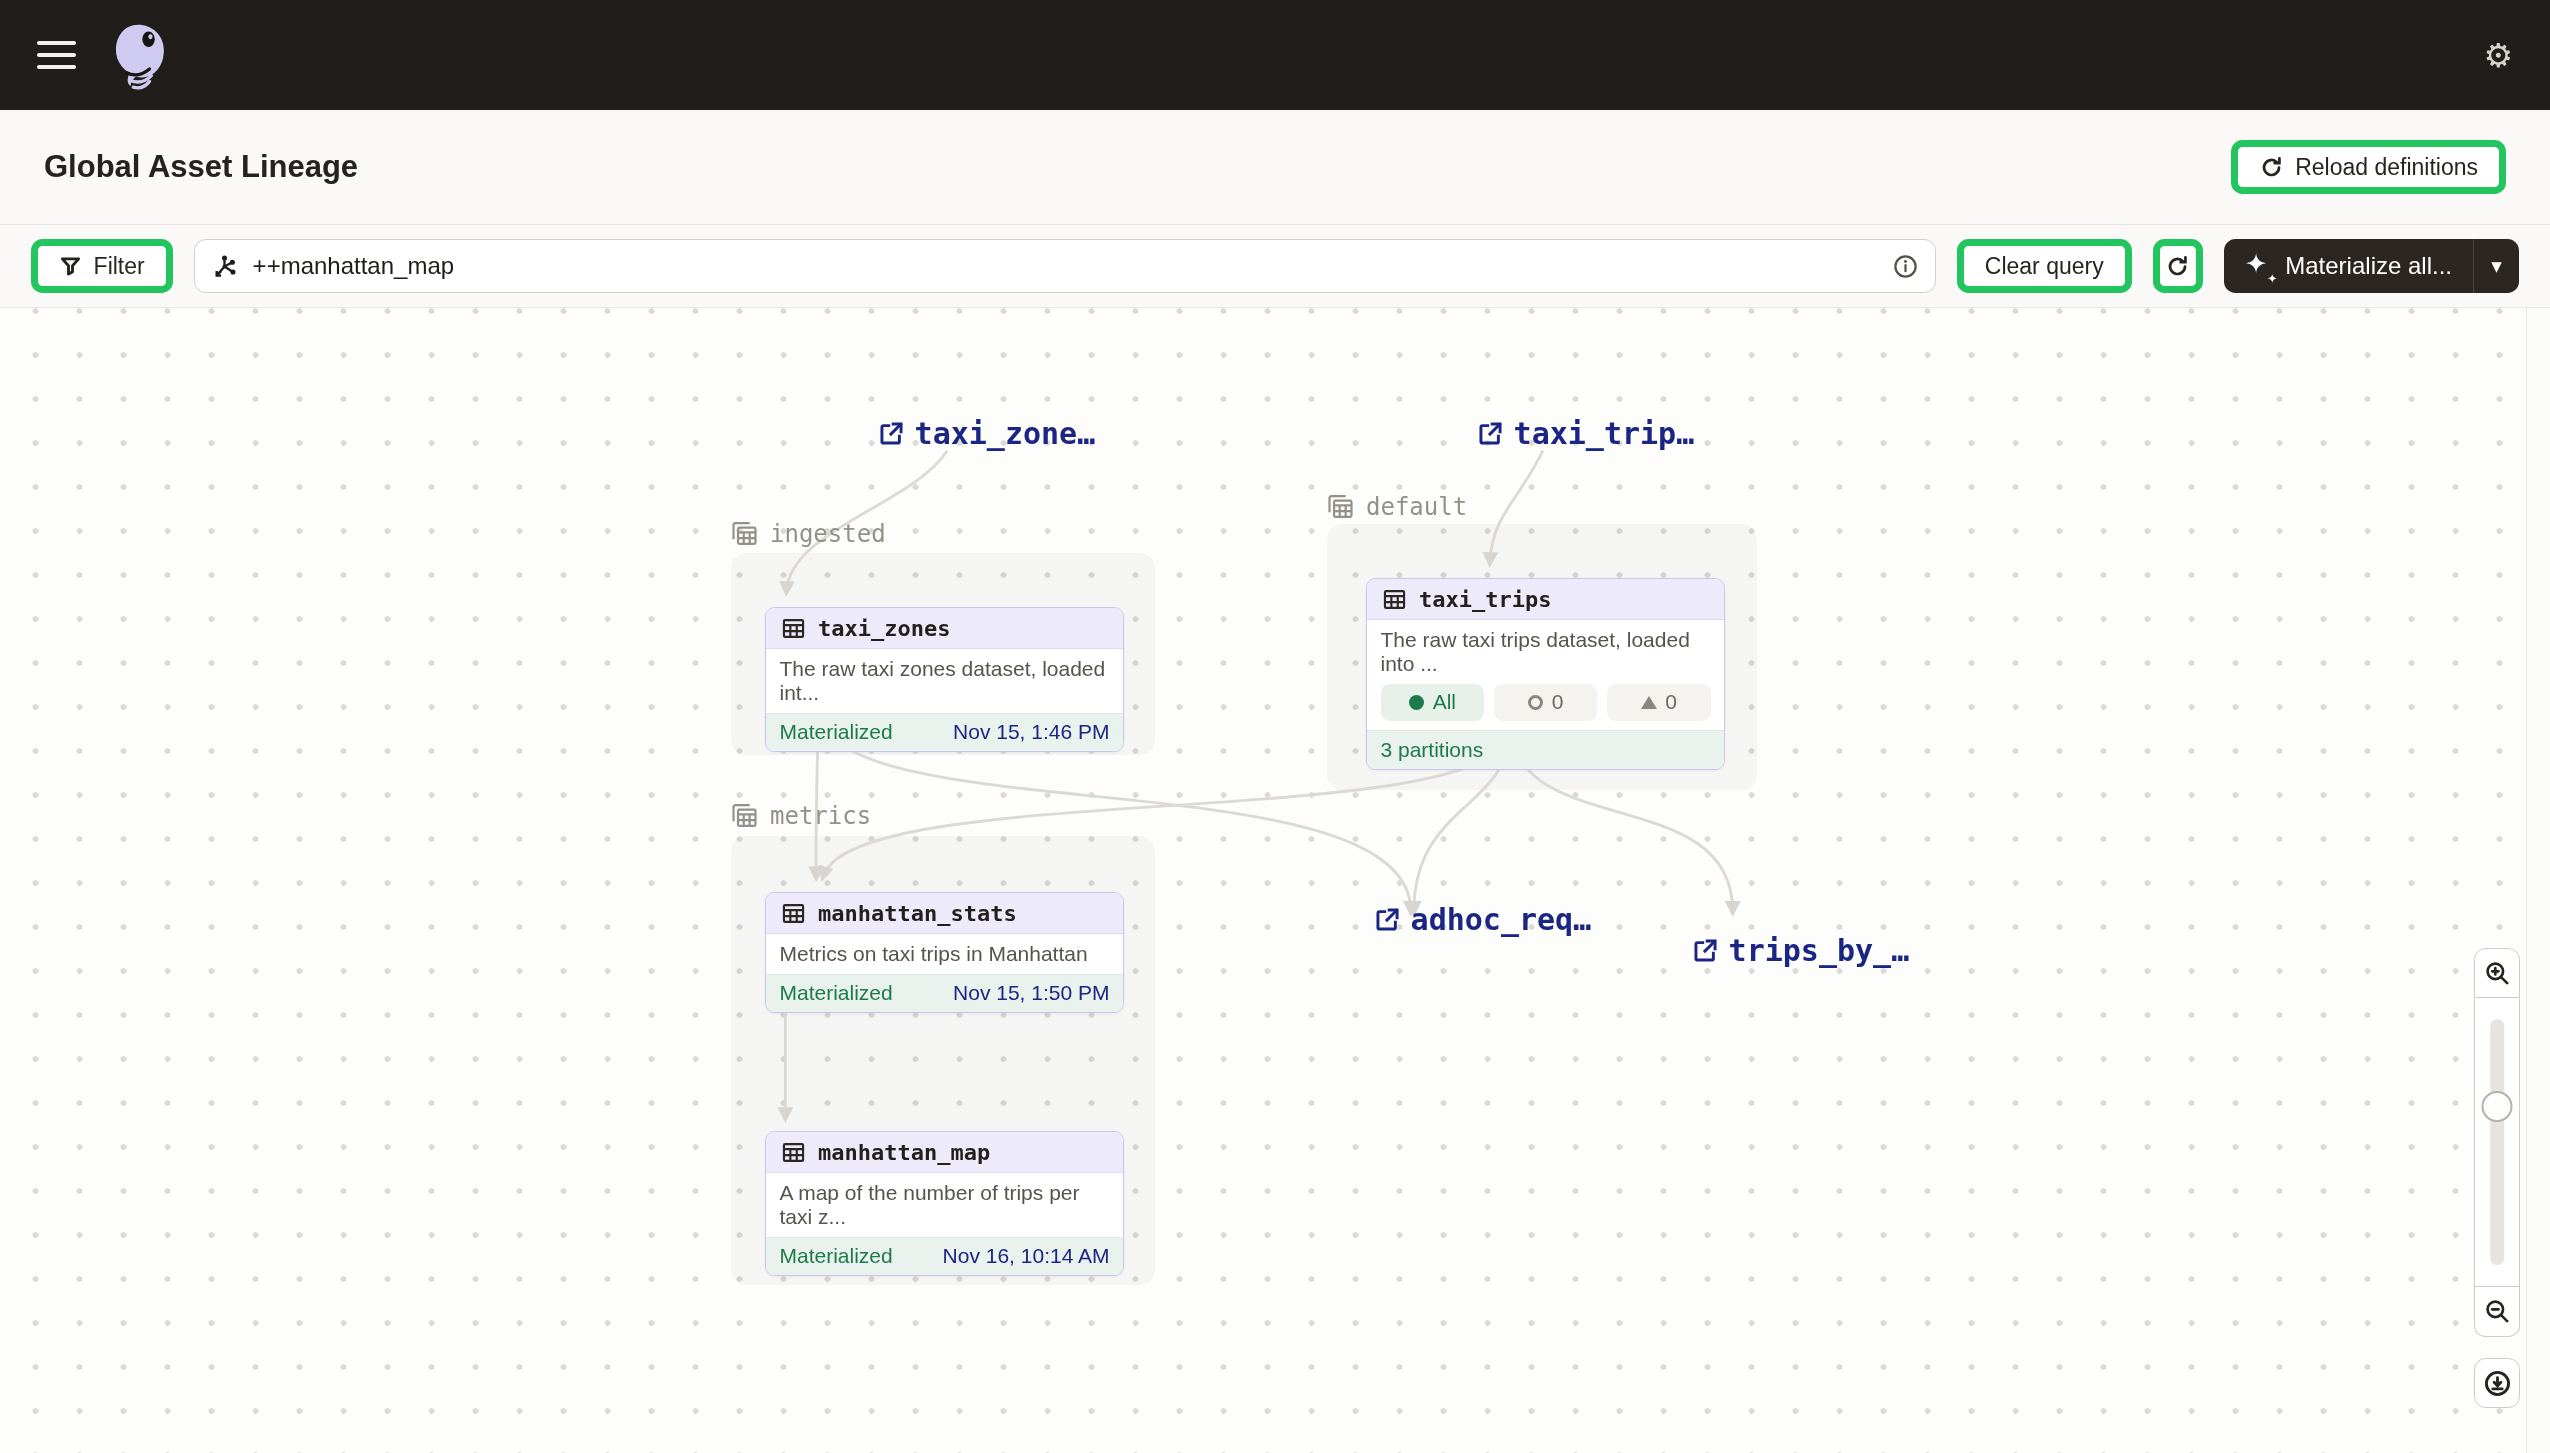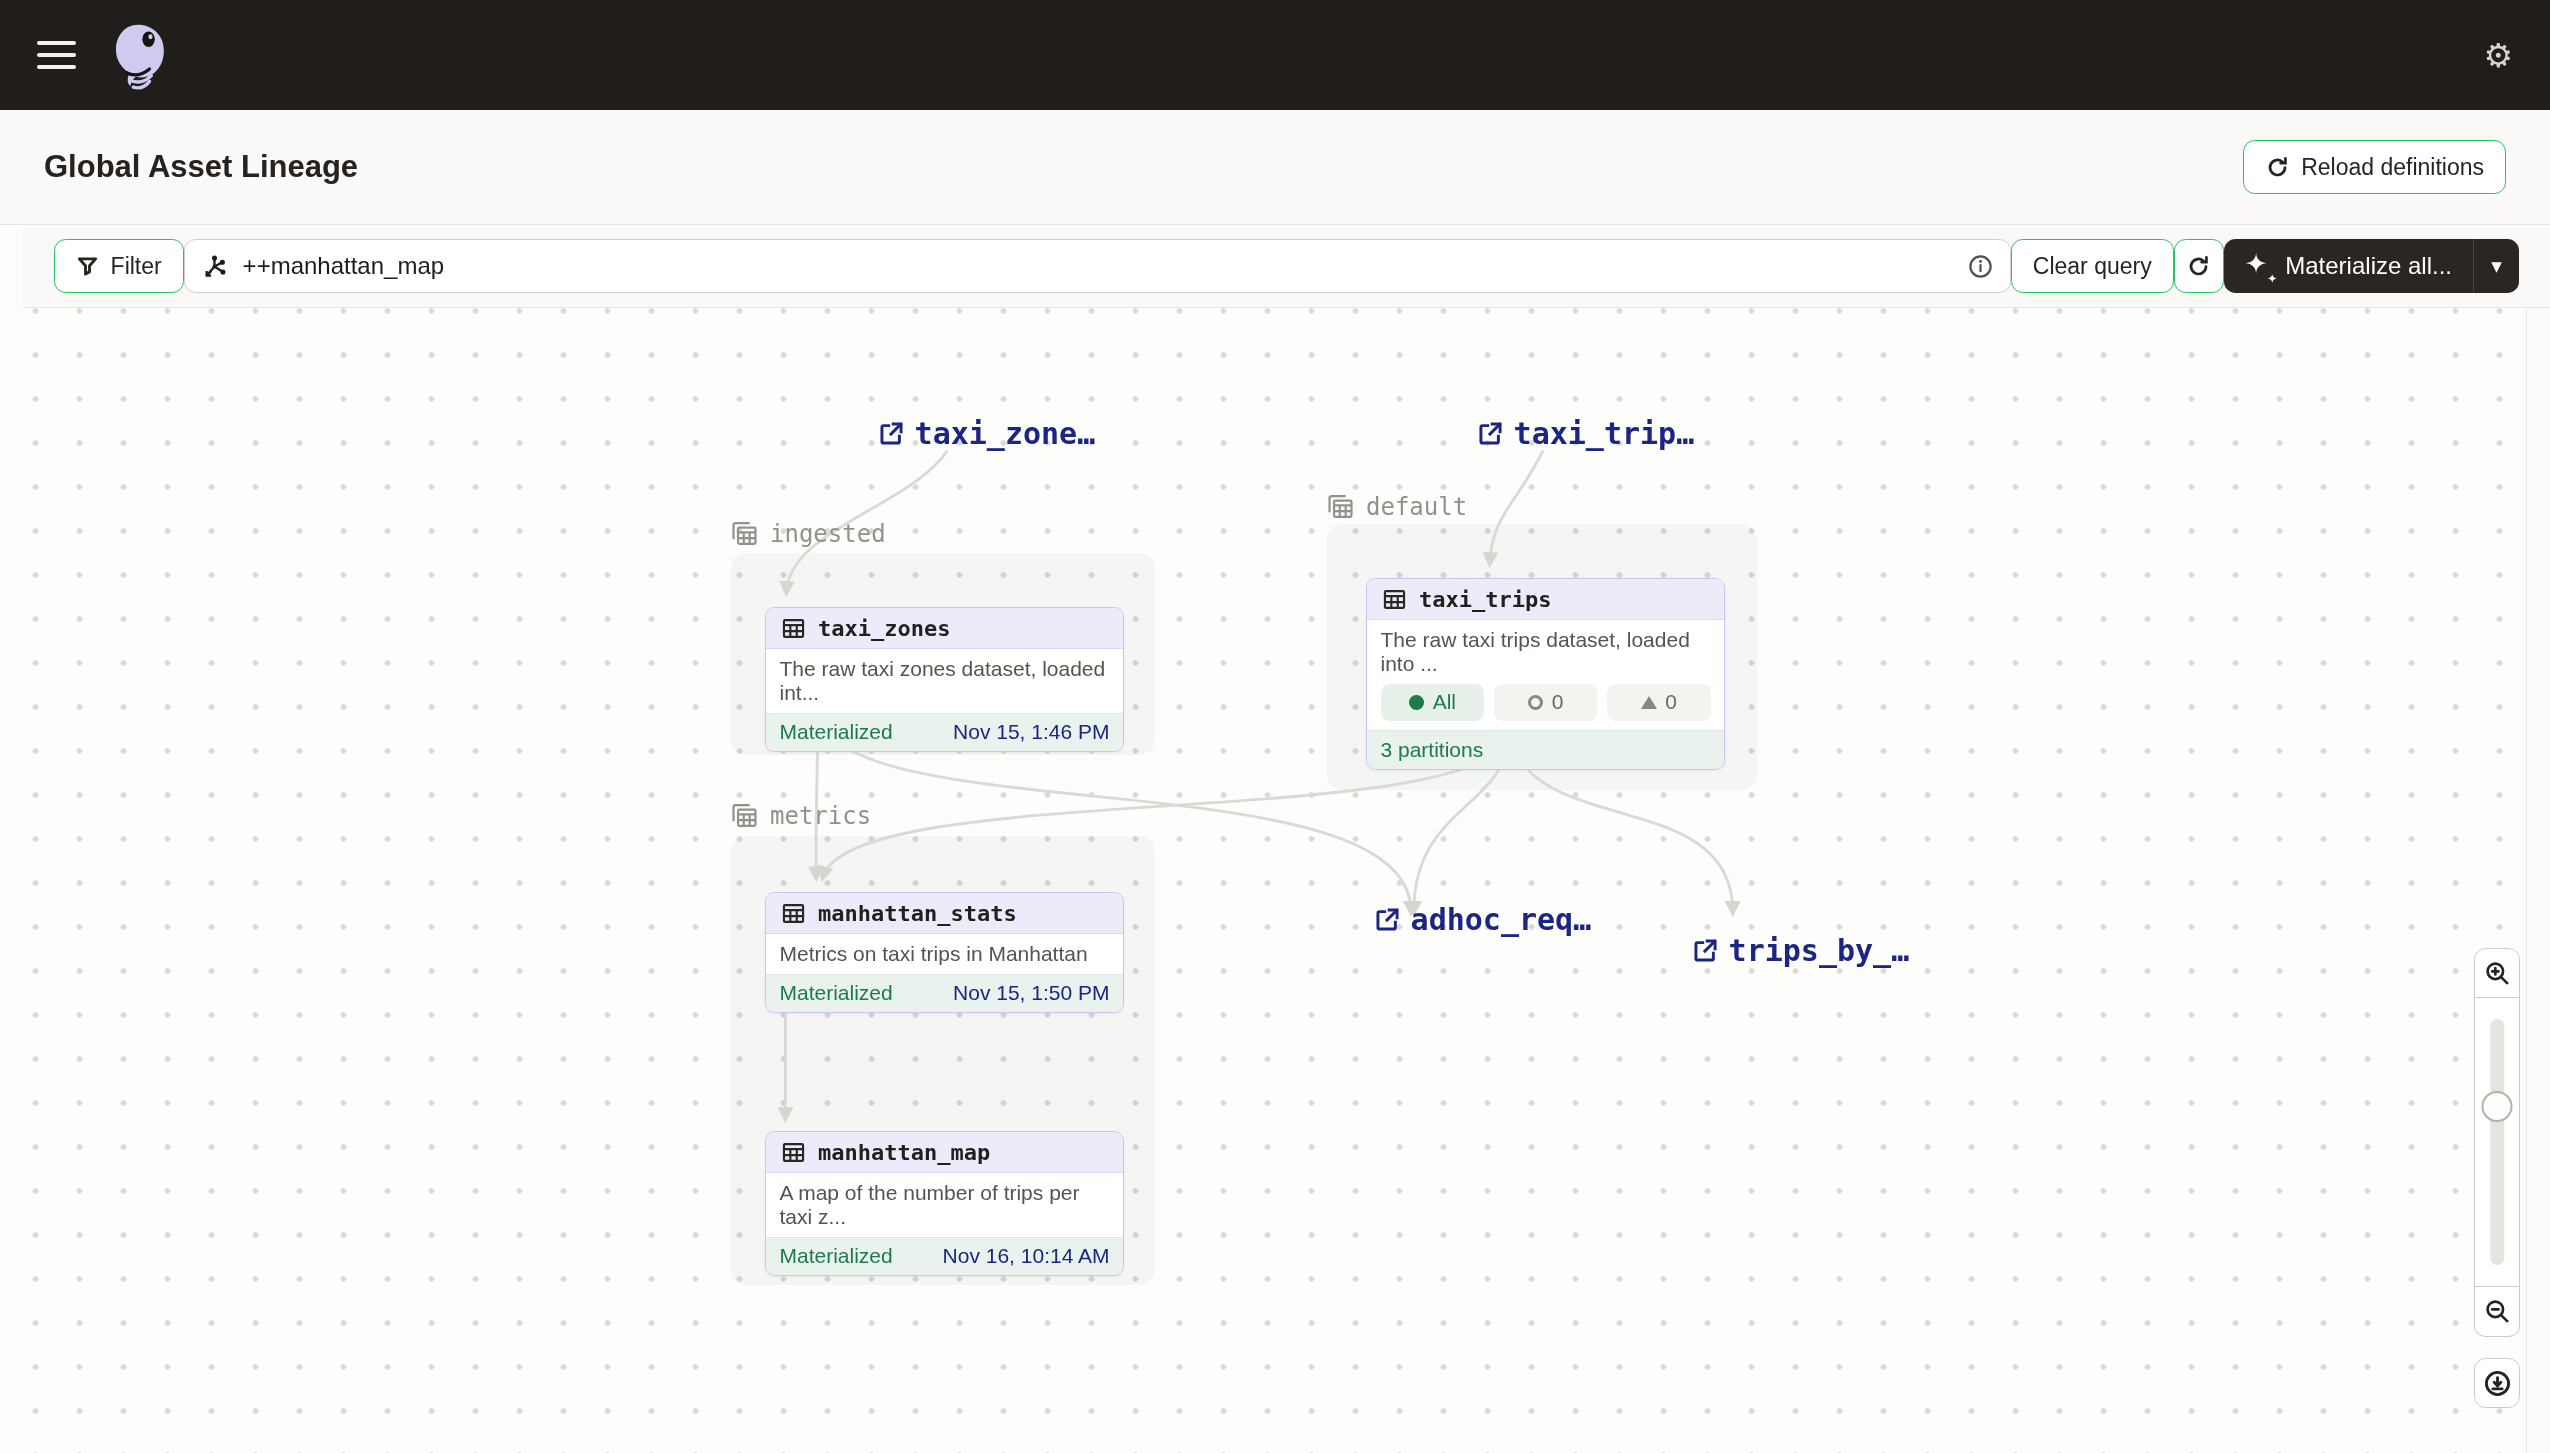--- a/index.html
+++ b/index.html
@@ -36,29 +36,29 @@
   .gear { font-size:33px; color:#d6d2cd; line-height:1; cursor:pointer; }
 
   
   .titlebar {
     height:115px; background:#faf9f7; border-bottom:1px solid #e7e5e1;
     display:flex; align-items:center; padding:0 44px;
   }
   .page-title { font-size:31px; font-weight:700; color:#262220; }
   .btn {
     display:inline-flex; align-items:center; gap:11.6px; background:#ffffff;
-    border:1px solid #22c55e; border-radius:11.6px; height:54px; padding:0 21px;
+    border:7px solid #22c55e; border-radius:11.6px; height:54px; padding:0 21px;
     font-size:23px; color:#28241f; cursor:pointer; white-space:nowrap;
   }
   .reload-btn { margin-left:auto; }
 
   
   .toolbar {
     height:83px; background:#faf9f7; border-bottom:1px solid #e7e5e1;
-    display:flex; align-items:center; padding:0 31px; margin-left:23px;
+    display:flex; align-items:center; padding:0 31px; gap:21px;
   }
   .queryfield {
     flex:1; height:54px; background:#fff; border:1px solid #d2cfca; border-radius:11.6px;
     display:flex; align-items:center; padding:0 15.4px; gap:13.5px;
   }
   .query-text { font-size:24px; color:#1f1c19; flex:1; }
   .iconbtn { width:50px; padding:0; justify-content:center; }
   .split-btn { display:flex; height:54px; border-radius:11.6px; overflow:hidden; background:#2b2621; color:#fff; cursor:pointer; }
   .split-main { display:flex; align-items:center; gap:11.6px; padding:0 21px; font-size:24px; }
   .split-caret { width:46px; display:flex; align-items:center; justify-content:center; border-left:1px solid #4a453e; font-size:21px; }

